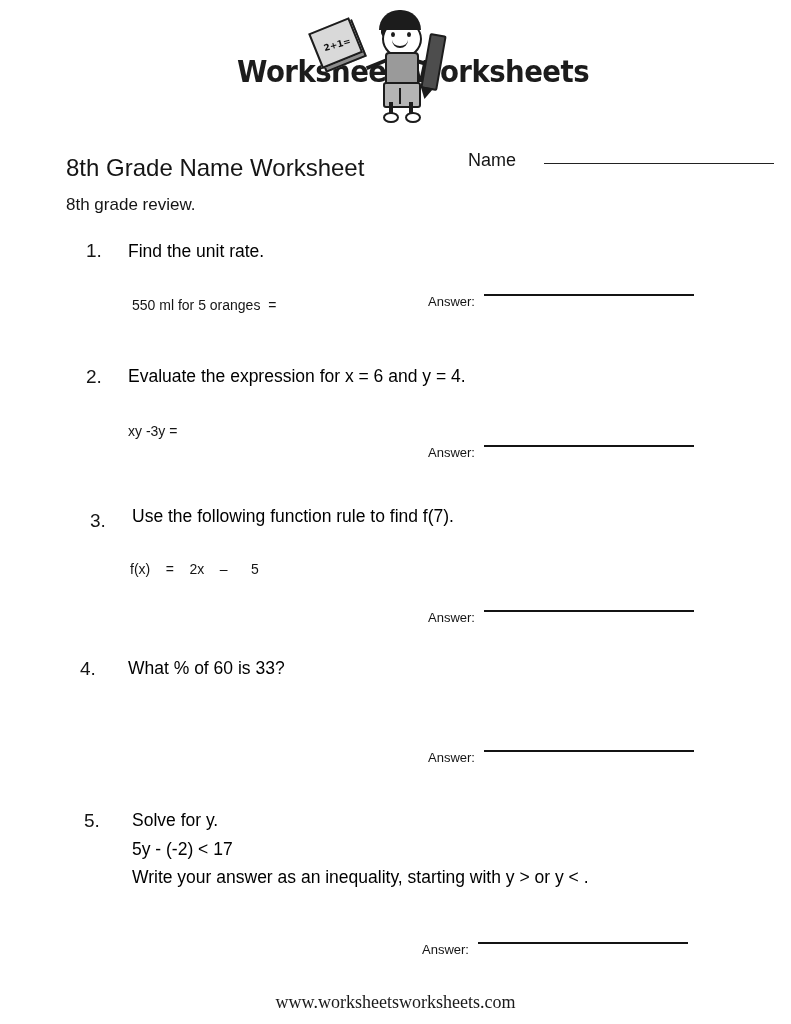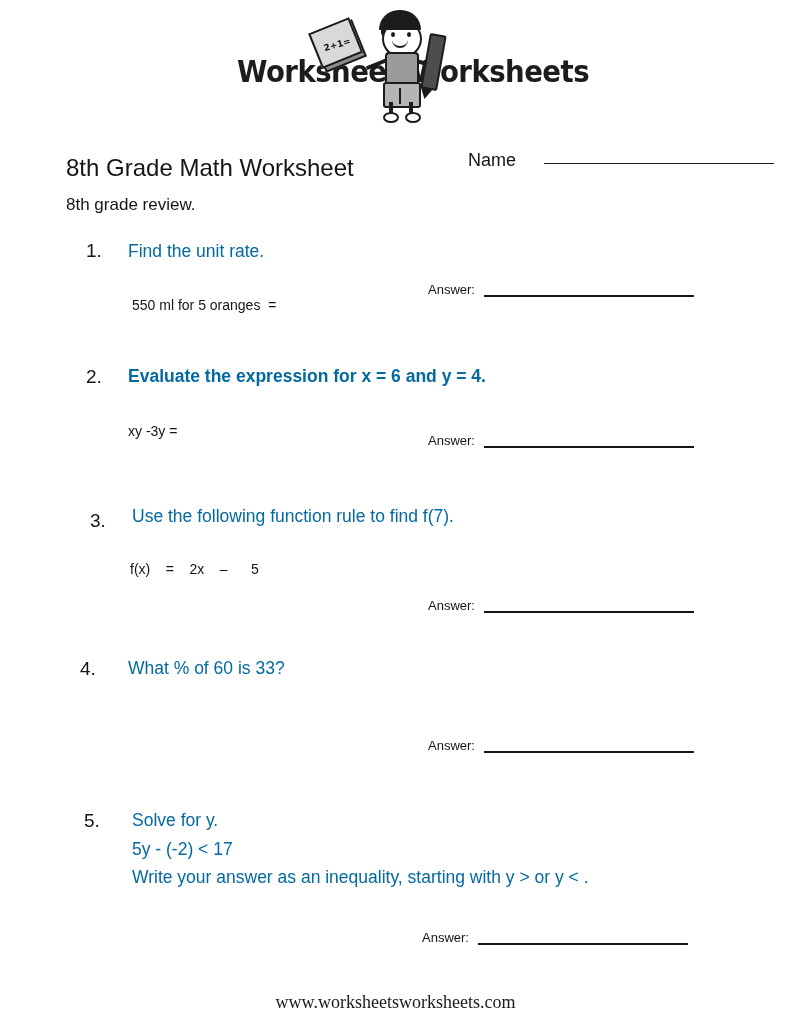--- a/index.html
+++ b/index.html
@@ -150,29 +150,29 @@
   }
 
   
   .question { position: absolute; left: 0; width: 791px; }
   .q-num {
     position: absolute;
     font-size: 19px; color: #151515;
   }
   .q-text {
     position: absolute;
-    font-size: 17.5px; color: #0369a1; white-space: nowrap;
+    font-size: 17.5px; color: #000000; white-space: nowrap;
   }
   .q-expr {
     position: absolute;
     font-size: 14px; color: #151515; white-space: pre;
   }
   .answer-group {
     position: absolute;
-    display: flex; align-items: flex-end;
+    display: flex; align-items: flex-start; margin-top: 12px;
   }
   .answer-label { font-size: 13px; color: #151515; }
   .answer-line {
     width: 210px; height: 0; margin-left: 9px;
     border-bottom: 2.5px solid #141414;
   }
 
   
   .footer {
     position: absolute; left: 0; top: 992px; width: 791px;
@@ -205,41 +205,41 @@
       <div class="boy-torso"></div>
       <div class="boy-shorts"></div>
       <div class="leg l"></div>
       <div class="leg r"></div>
       <div class="shoe l"></div>
       <div class="shoe r"></div>
     </div>
   </div>
 </div>
 
-<div class="sheet-title">8th Grade Math Worksheet</div>
+<div class="sheet-title">8th Grade Name Worksheet</div>
 <div class="sheet-subtitle">8th grade review.</div>
 
 <div class="name-group">
   <span class="name-label">Name</span>
   <span class="name-line"></span>
 </div>
 
 <div class="question">
   <span class="q-num" style="left:86px; top:240px;">1.</span>
   <span class="q-text" style="left:128px; top:241px;">Find the unit rate.</span>
   <span class="q-expr" style="left:132px; top:297px;">550 ml for 5 oranges  =</span>
   <span class="answer-group" style="left:428px; top:282px;">
     <span class="answer-label">Answer:</span>
     <span class="answer-line"></span>
   </span>
 </div>
 
 <div class="question">
   <span class="q-num" style="left:86px; top:366px;">2.</span>
-  <span class="q-text" style="left:128px; top:366px;font-weight:bold;">Evaluate the expression for x = 6 and y = 4.</span>
+  <span class="q-text" style="left:128px; top:366px;">Evaluate the expression for x = 6 and y = 4.</span>
   <span class="q-expr" style="left:128px; top:423px;">xy -3y =</span>
   <span class="answer-group" style="left:428px; top:433px;">
     <span class="answer-label">Answer:</span>
     <span class="answer-line"></span>
   </span>
 </div>
 
 <div class="question">
   <span class="q-num" style="left:90px; top:510px;">3.</span>
   <span class="q-text" style="left:132px; top:506px;">Use the following function rule to find f(7).</span>

